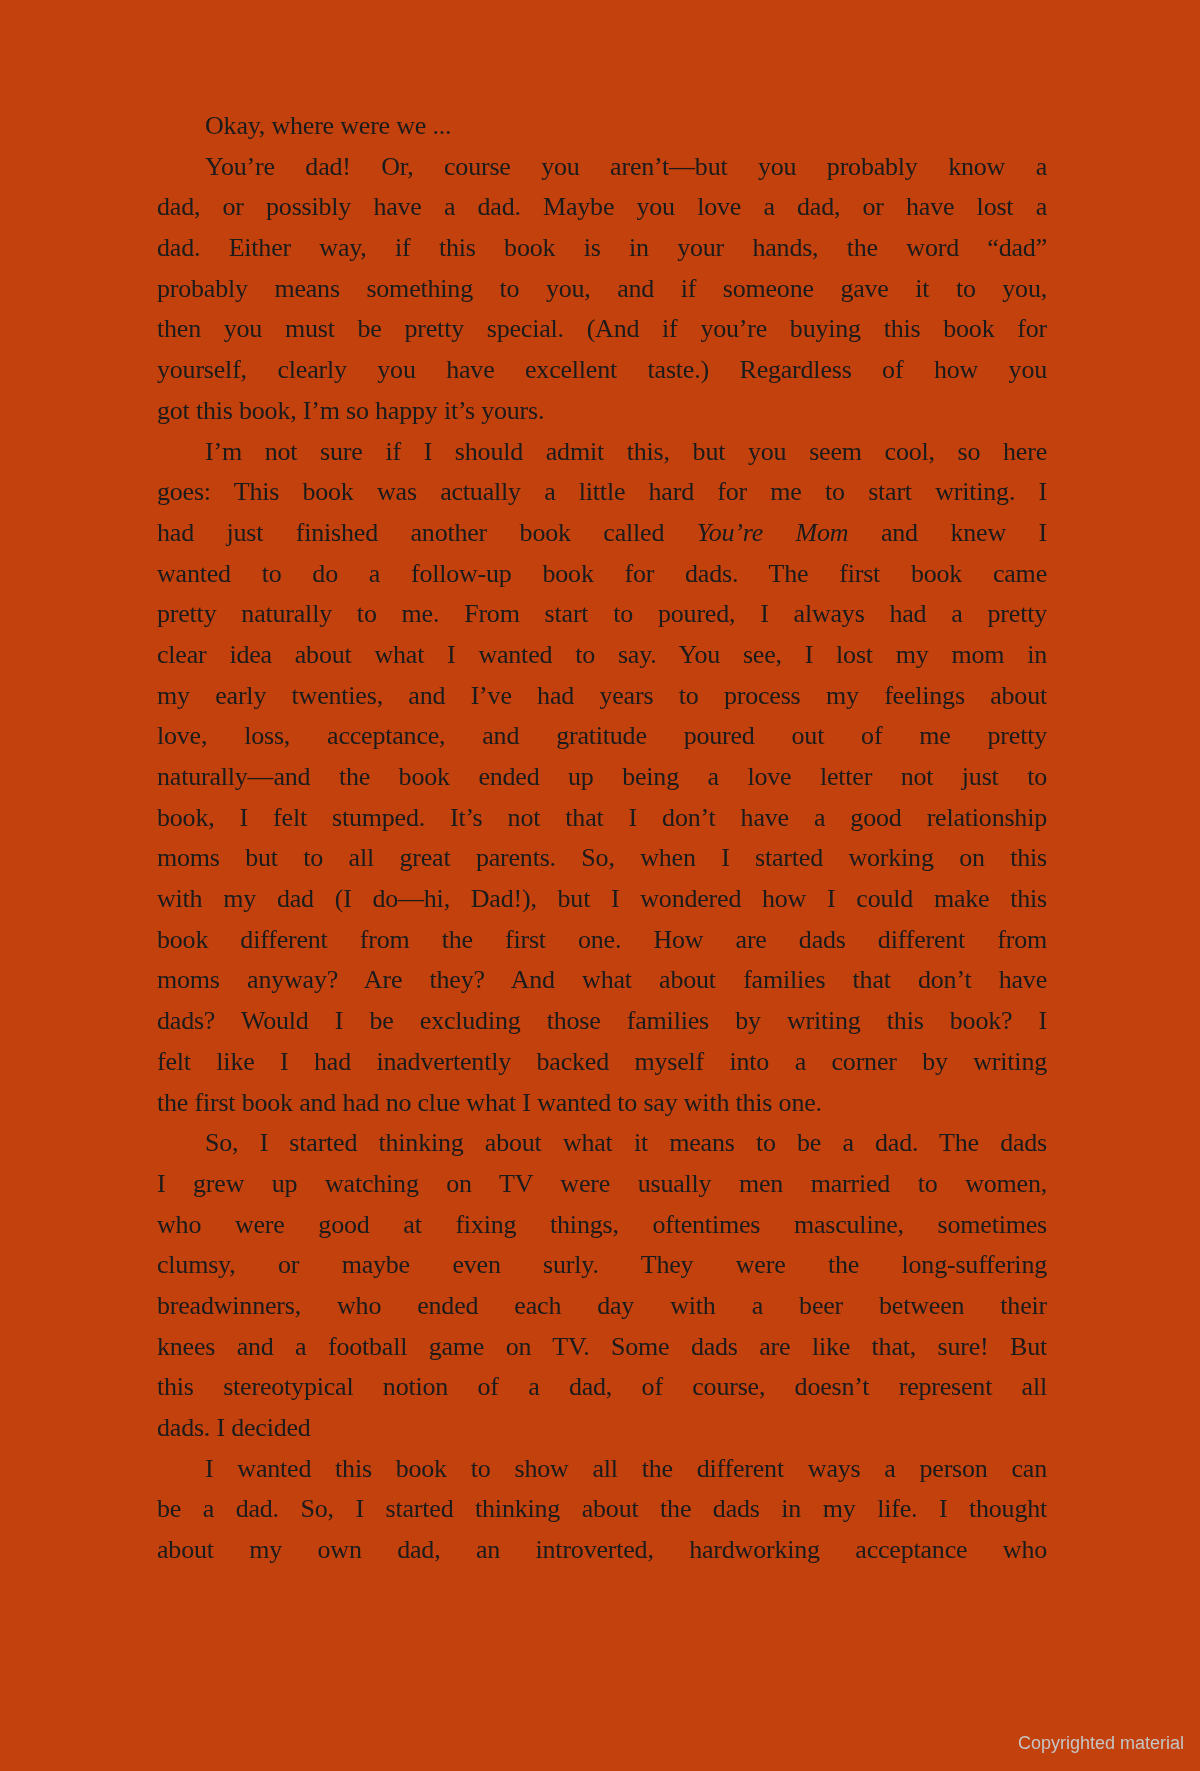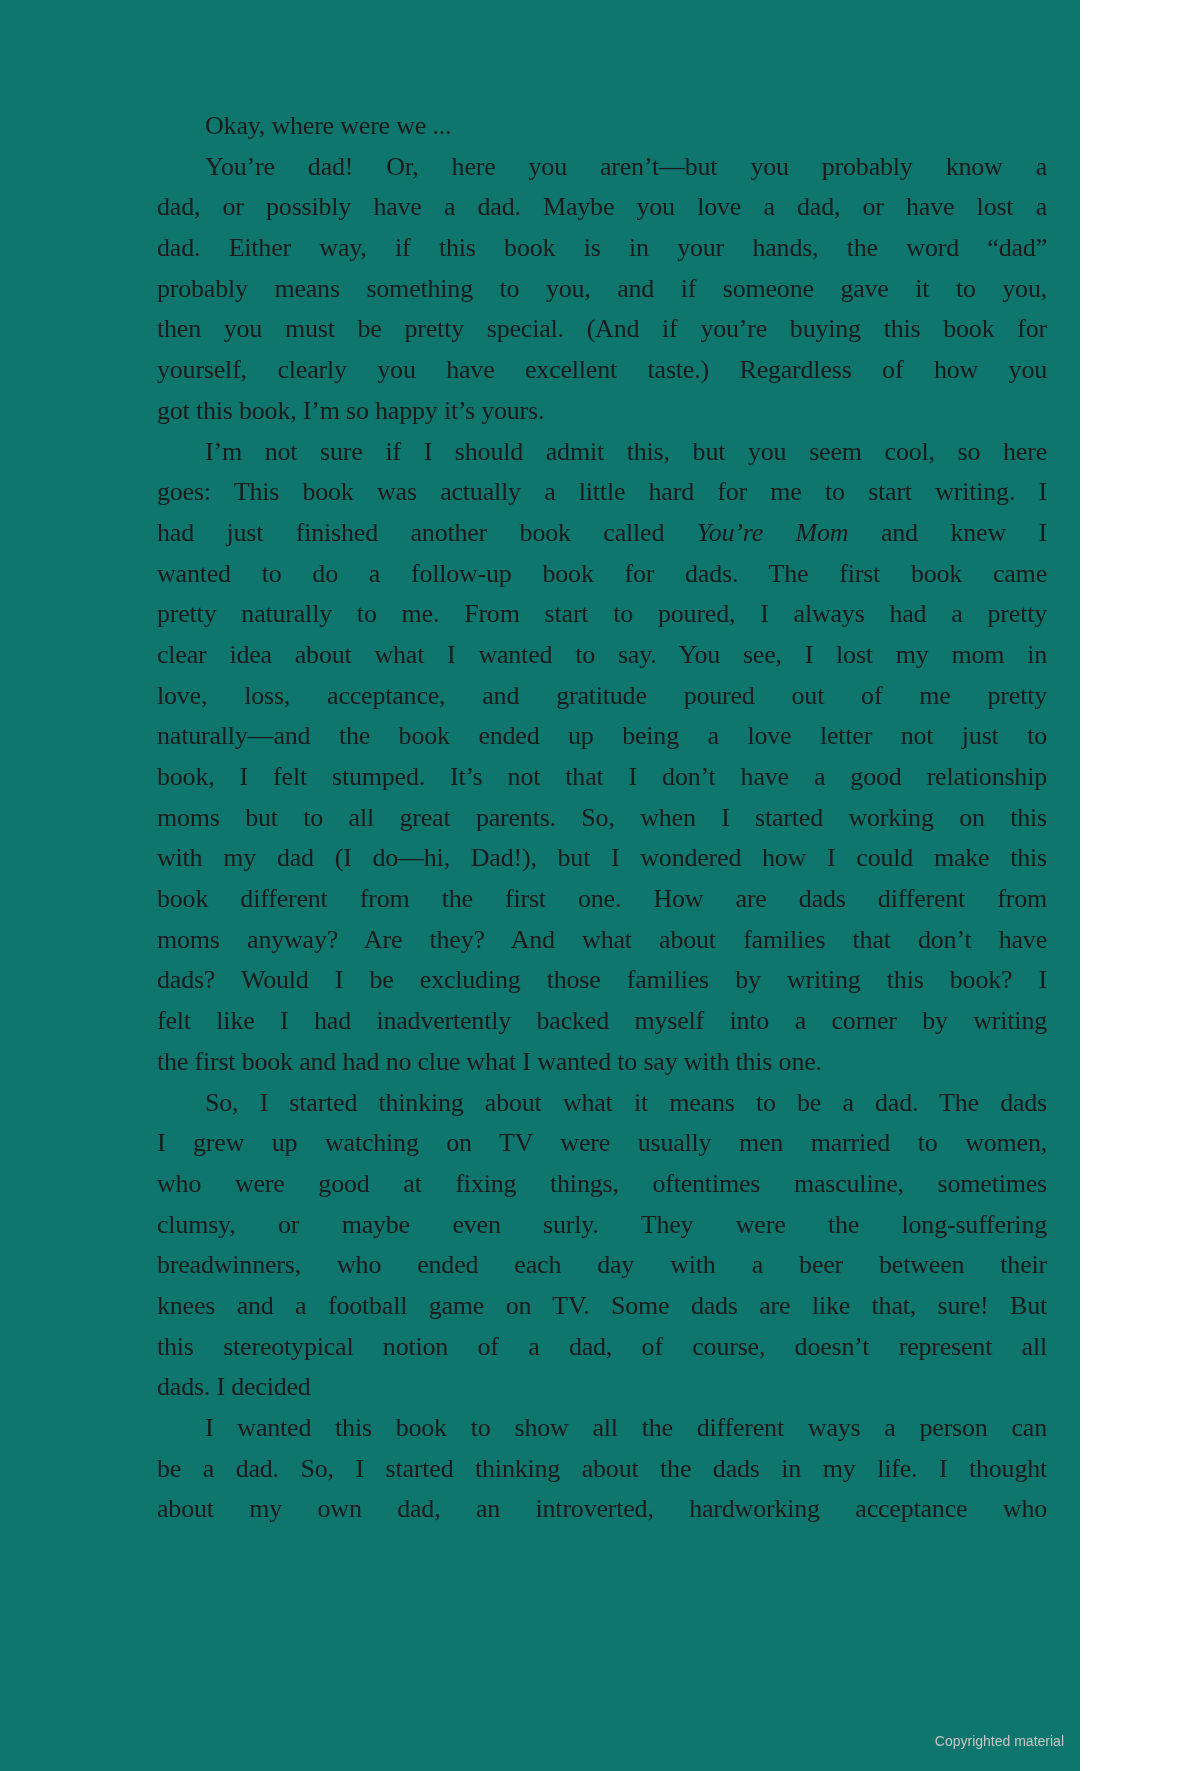--- a/index.html
+++ b/index.html
@@ -2,23 +2,23 @@
 <html><head>
 <meta charset="utf-8">
 <style>
   html, body {
     margin: 0;
     padding: 0;
     background: #ffffff;
   }
   .page {
     position: relative;
-    width: 1080px;
+    width: 1200px;
     height: 1771px;
-    background: #0f766e;
+    background: #c2410c;
     overflow: hidden;
   }
   .body-text {
     position: absolute;
     left: 157px;
     top: 106px;
     width: 890px;
     font-family: "Liberation Serif", "DejaVu Serif", serif;
     font-size: 26px;
     line-height: 40.7px;
@@ -33,48 +33,49 @@
     overflow: hidden;
   }
   .line.indent { text-indent: 48px; }
   .line.last { text-align-last: left; }
   .italic { font-style: italic; }
   .watermark {
     position: absolute;
     right: 16px;
     top: 1733px;
     font-family: "Liberation Sans", "DejaVu Sans", sans-serif;
-    font-size: 14px;
+    font-size: 18px;
     color: #c5c5c5;
   }
 </style>
 </head>
 <body>
 
 <div class="page">
   <div class="body-text">
       <div class="paragraph">
         <div class="line indent last"><span>Okay, where were we ...</span></div>
       </div>
       <div class="paragraph">
-        <div class="line indent"><span>You’re dad! Or, here you aren’t—but you probably know a</span></div>
+        <div class="line indent"><span>You’re dad! Or, course you aren’t—but you probably know a</span></div>
         <div class="line"><span>dad, or possibly have a dad. Maybe you love a dad, or have lost a</span></div>
         <div class="line"><span>dad. Either way, if this book is in your hands, the word “dad”</span></div>
         <div class="line"><span>probably means something to you, and if someone gave it to you,</span></div>
         <div class="line"><span>then you must be pretty special. (And if you’re buying this book for</span></div>
         <div class="line"><span>yourself, clearly you have excellent taste.) Regardless of how you</span></div>
         <div class="line last"><span>got this book, I’m so happy it’s yours.</span></div>
       </div>
       <div class="paragraph">
         <div class="line indent"><span>I’m not sure if I should admit this, but you seem cool, so here</span></div>
         <div class="line"><span>goes: This book was actually a little hard for me to start writing. I</span></div>
         <div class="line"><span>had just finished another book called </span><span class="italic">You’re Mom</span><span> and knew I</span></div>
         <div class="line"><span>wanted to do a follow-up book for dads. The first book came</span></div>
         <div class="line"><span>pretty naturally to me. From start to poured, I always had a pretty</span></div>
         <div class="line"><span>clear idea about what I wanted to say. You see, I lost my mom in</span></div>
+        <div class="line"><span>my early twenties, and I’ve had years to process my feelings about</span></div>
         <div class="line"><span>love, loss, acceptance, and gratitude poured out of me pretty</span></div>
         <div class="line"><span>naturally—and the book ended up being a love letter not just to</span></div>
         <div class="line"><span>book, I felt stumped. It’s not that I don’t have a good relationship</span></div>
         <div class="line"><span>moms but to all great parents. So, when I started working on this</span></div>
         <div class="line"><span>with my dad (I do—hi, Dad!), but I wondered how I could make this</span></div>
         <div class="line"><span>book different from the first one. How are dads different from</span></div>
         <div class="line"><span>moms anyway? Are they? And what about families that don’t have</span></div>
         <div class="line"><span>dads? Would I be excluding those families by writing this book? I</span></div>
         <div class="line"><span>felt like I had inadvertently backed myself into a corner by writing</span></div>
         <div class="line last"><span>the first book and had no clue what I wanted to say with this one.</span></div>

